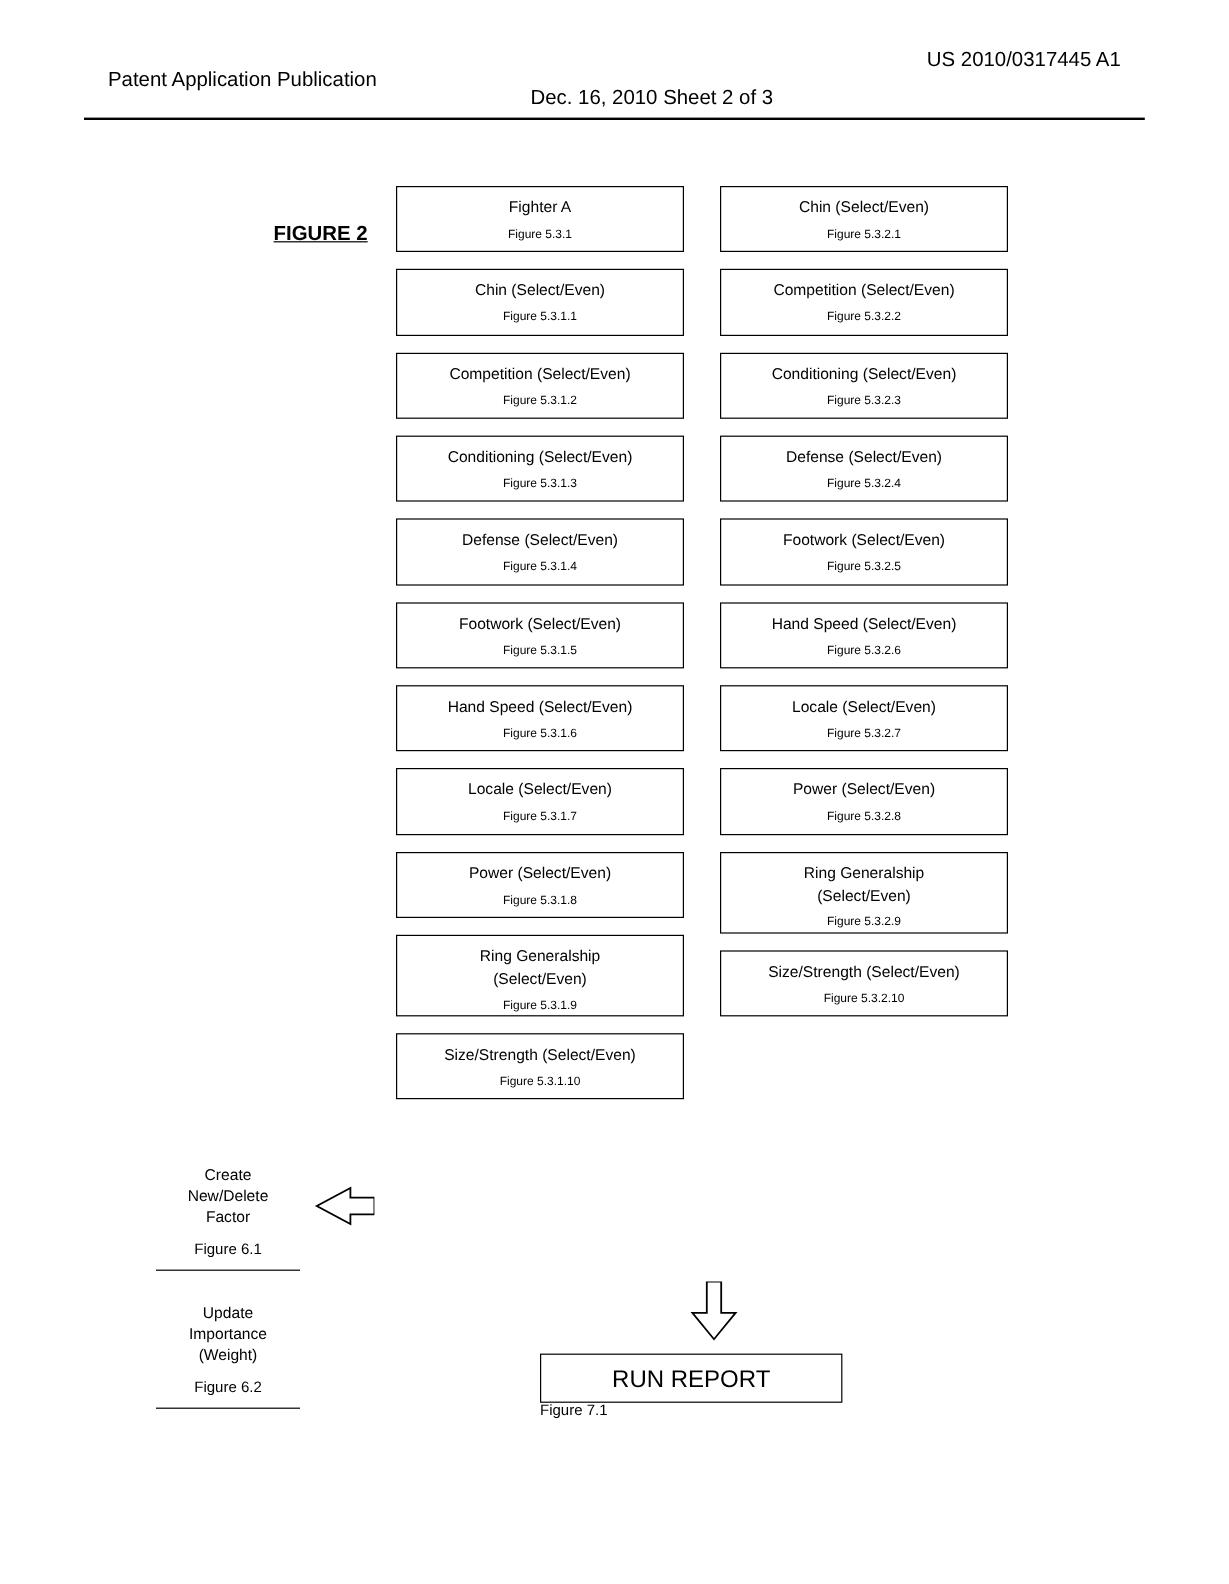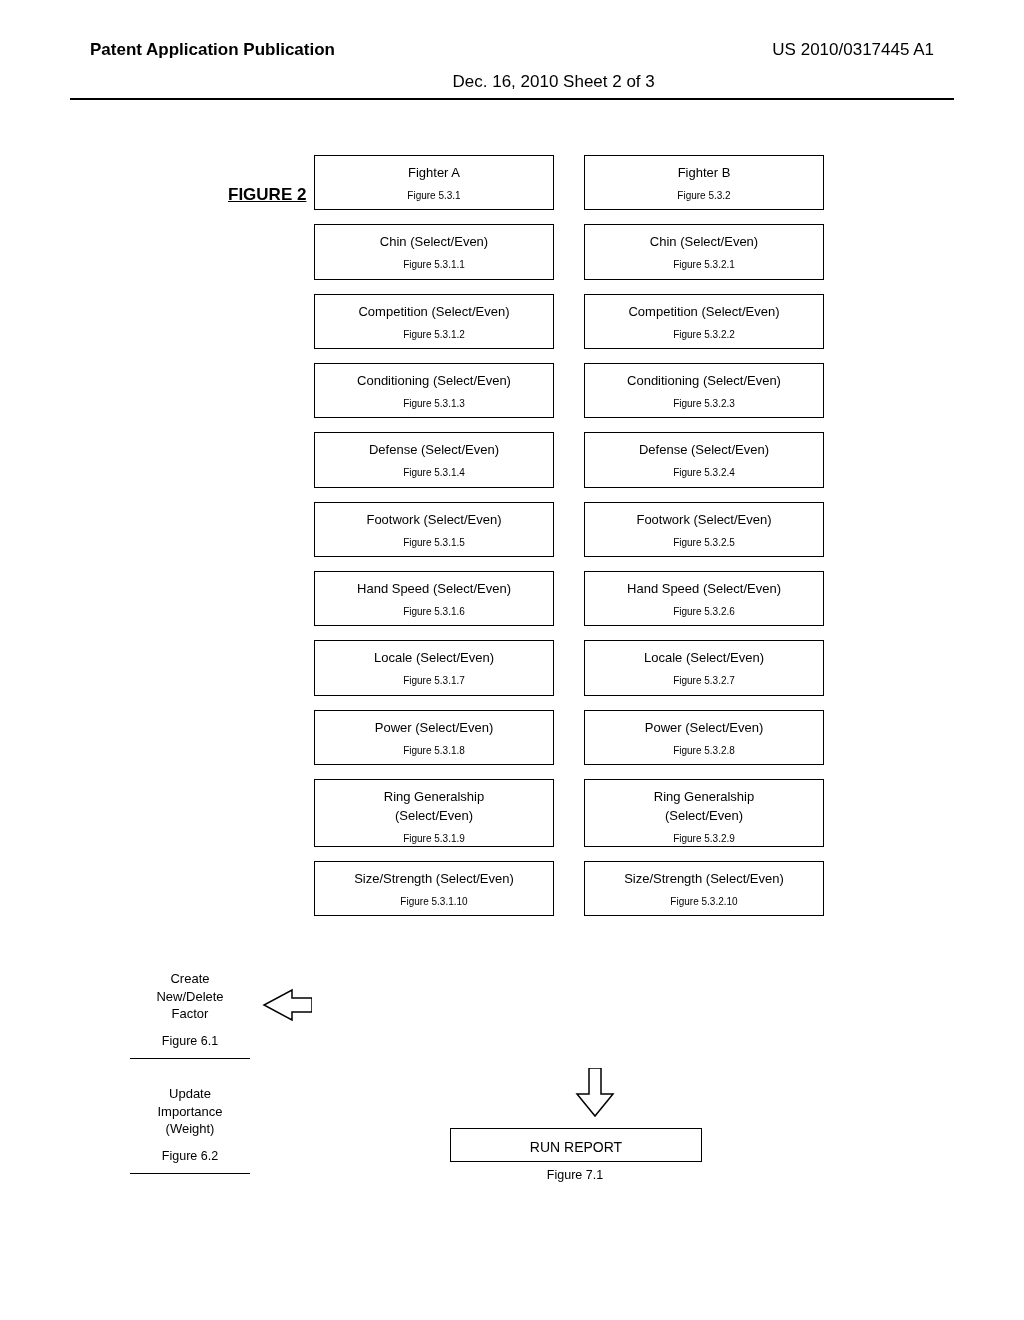--- a/index.html
+++ b/index.html
@@ -11,38 +11,38 @@
     background: #fff;
     color: #000;
     position: relative;
   }
   .header {
     display: flex;
     justify-content: space-between;
     padding: 40px 90px 0 90px;
     font-size: 17px;
   }
-  .header .left { font-weight: bold; }
+  .header .left { font-weight: normal; margin-top: 17px; }
   .header .mid { font-weight: normal; margin-top: 32px; }
   .header .right { font-weight: normal; }
   .hr {
     margin: 6px 70px 0 70px;
     border-top: 2px solid #000;
   }
   .figure-title {
     position: absolute;
     left: 228px;
     top: 185px;
     font-weight: bold;
     font-size: 17px;
     text-decoration: underline;
   }
   .cols {
     position: absolute;
-    left: 314px;
+    left: 330px;
     top: 155px;
     display: flex;
     gap: 30px;
   }
   .col { display:flex; flex-direction:column; gap:14px; }
   .box {
     width: 230px;
     border: 1px solid #000;
     text-align: center;
     padding: 8px 4px 6px 4px;
@@ -81,29 +81,29 @@
     width: 40px;
     height: 50px;
   }
   .runbox {
     position:absolute;
     left: 450px;
     top: 1128px;
     width: 250px;
     border:1px solid #000;
     text-align:center;
-    font-size:14px;
+    font-size:20px;
     padding:10px 0 6px 0;
   }
   .runfig {
     position:absolute;
     left:450px;
     top:1168px;
     width:250px;
-    text-align:center;
+    text-align:left;
     font-size:12.5px;
   }
 </style>
 </head>
 <body>
 
 <div class="header">
   <span class="left">Patent Application Publication</span>
   <span class="mid">Dec. 16, 2010  Sheet 2 of 3</span>
   <span class="right">US 2010/0317445 A1</span>
@@ -153,24 +153,20 @@
       <div class="box short9">
         <span class="t1">Ring Generalship<br>(Select/Even)</span>
         <span class="t2">Figure 5.3.1.9</span>
       </div>
       <div class="box">
         <span class="t1">Size/Strength (Select/Even)</span>
         <span class="t2">Figure 5.3.1.10</span>
       </div>
     </div>
   <div class="col" id="colB">
-      <div class="box">
-        <span class="t1">Fighter B</span>
-        <span class="t2">Figure 5.3.2</span>
-      </div>
       <div class="box">
         <span class="t1">Chin (Select/Even)</span>
         <span class="t2">Figure 5.3.2.1</span>
       </div>
       <div class="box">
         <span class="t1">Competition (Select/Even)</span>
         <span class="t2">Figure 5.3.2.2</span>
       </div>
       <div class="box">
         <span class="t1">Conditioning (Select/Even)</span>

